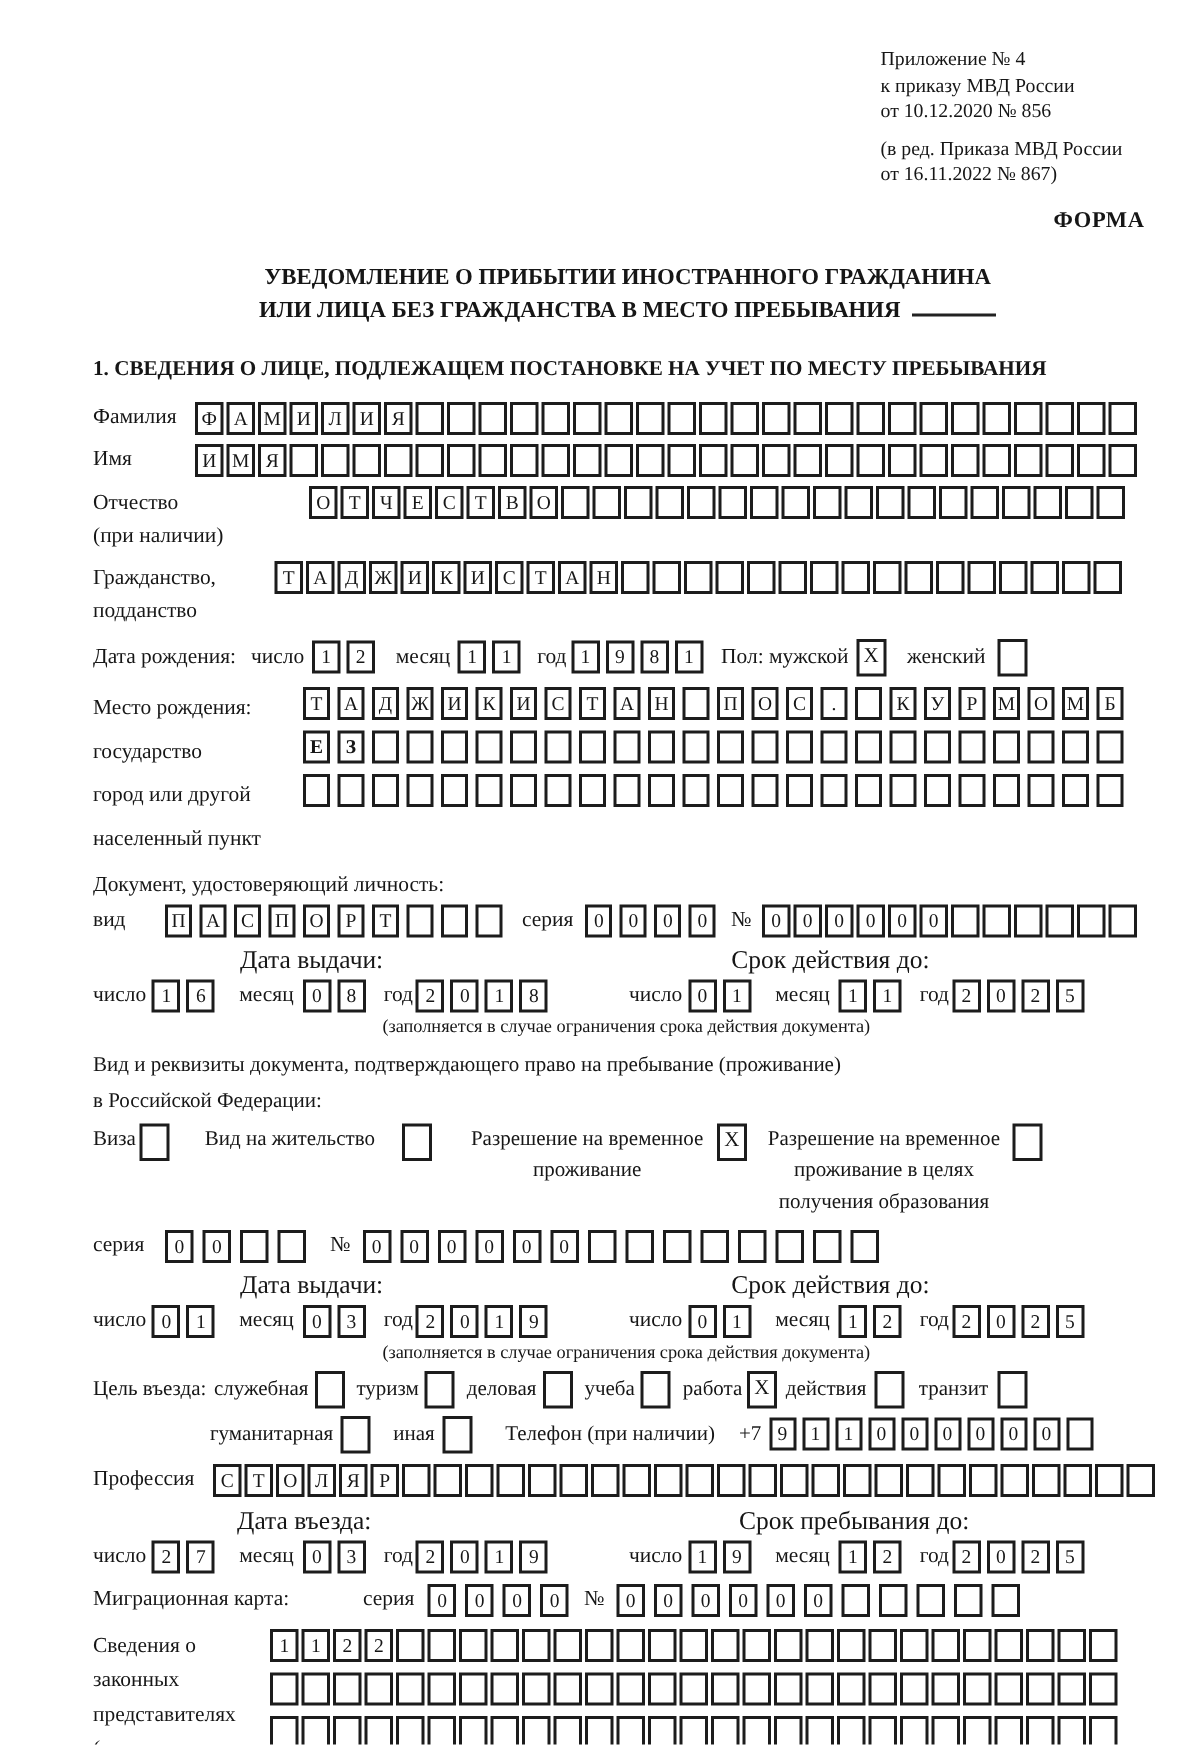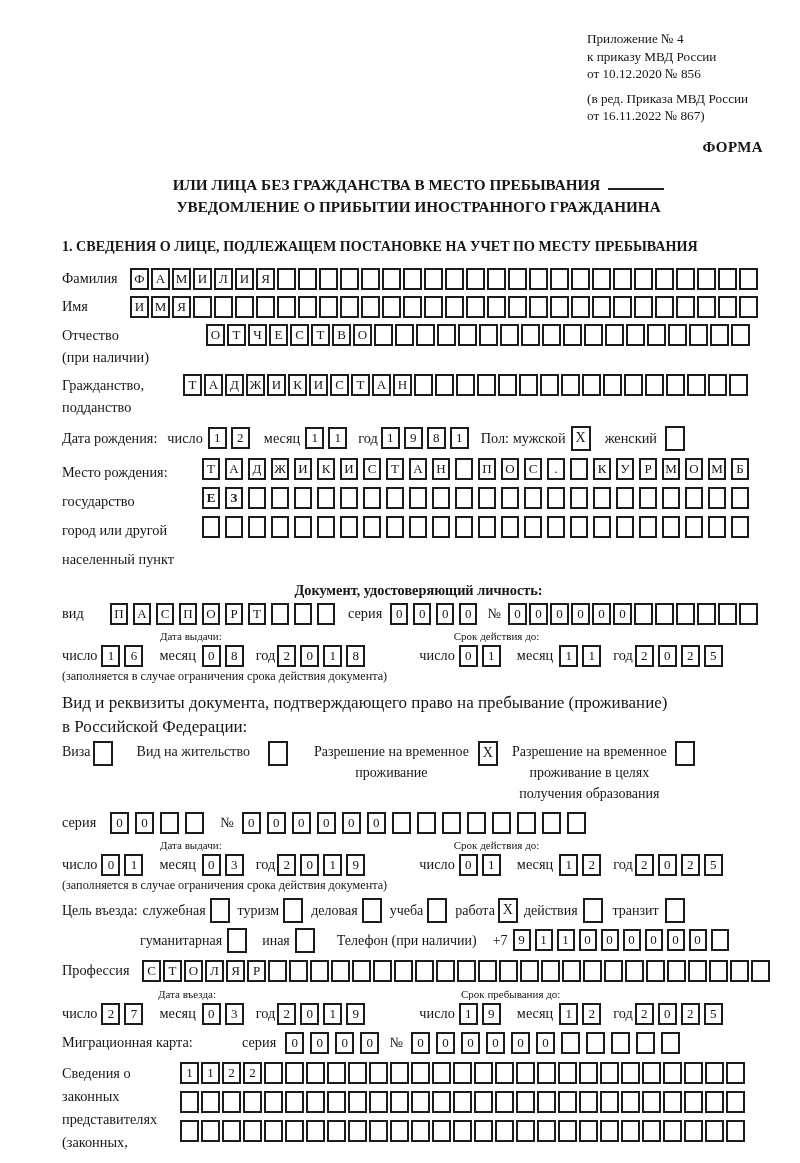--- a/index.html
+++ b/index.html
@@ -20,45 +20,45 @@
   .cell{box-sizing:border-box;display:inline-block;width:19px;height:22px;border:2px solid #1c1c1c;
         margin-right:2px;text-align:center;font-size:13px;line-height:17px;vertical-align:top;}
   .sp  .cell{width:18px;margin-right:5px;}
   .dt  .cell{width:19px;margin-right:4px;}
   .sp2 .cell{width:19px;margin-right:6px;}
   .ph  .cell{width:18px;margin-right:4px;}
   .one .cell{width:20px;height:25px;line-height:20px;font-size:14px;}
   .cellrows{flex:none;}
   .cellrows .cells{display:block;}
   .cellrows .cells + .cells{margin-top:7px;font-weight:bold;}
-  .dochead{margin-top:8px;text-align:center;font-weight:bold;font-size:14.3px;}
-  .hdrrow{display:flex;font-size:11px;margin-top:5px;}
-  .noter{font-size:12.2px;text-align:left;padding-right:2px;margin-top:2px;}
-  .intro{margin-top:7px;font-size:17px;line-height:24px;}
+  .dochead{margin-top:8px;text-align:left;font-weight:normal;font-size:14.3px;}
+  .hdrrow{display:flex;font-size:17px;margin-top:5px;}
+  .noter{font-size:12.2px;text-align:center;padding-right:2px;margin-top:2px;}
+  .intro{margin-top:7px;font-size:14px;line-height:24px;}
   .optblock{flex:none;text-align:center;font-size:14px;line-height:21px;}
   .sm{font-size:14px;}
 </style>
 </head>
 <body>
 
 <div class="page">
 
   <div class="annex">
     <div>Приложение № 4</div>
     <div>к приказу МВД России</div>
     <div>от 10.12.2020 № 856</div>
     <div class="gap">(в ред. Приказа МВД России</div>
     <div>от 16.11.2022 № 867)</div>
   </div>
 
   <div class="forma">ФОРМА</div>
 
   <div class="title">
+    <div>УВЕДОМЛЕНИЕ О ПРИБЫТИИ ИНОСТРАННОГО ГРАЖДАНИНА</div>
     <div><span>ИЛИ ЛИЦА БЕЗ ГРАЖДАНСТВА В МЕСТО ПРЕБЫВАНИЯ</span><span class="blank"></span></div>
-    <div>УВЕДОМЛЕНИЕ О ПРИБЫТИИ ИНОСТРАННОГО ГРАЖДАНИНА</div>
   </div>
 
   <div class="sec">1. СВЕДЕНИЯ О ЛИЦЕ, ПОДЛЕЖАЩЕМ ПОСТАНОВКЕ НА УЧЕТ ПО МЕСТУ ПРЕБЫВАНИЯ</div>
 
   <div class="frow" style="margin-top:13px">
     <span class="lbl" style="width:68px">Фамилия</span>
     <span class="cells"><span class="cell">Ф</span><span class="cell">А</span><span class="cell">М</span><span class="cell">И</span><span class="cell">Л</span><span class="cell">И</span><span class="cell">Я</span><span class="cell"></span><span class="cell"></span><span class="cell"></span><span class="cell"></span><span class="cell"></span><span class="cell"></span><span class="cell"></span><span class="cell"></span><span class="cell"></span><span class="cell"></span><span class="cell"></span><span class="cell"></span><span class="cell"></span><span class="cell"></span><span class="cell"></span><span class="cell"></span><span class="cell"></span><span class="cell"></span><span class="cell"></span><span class="cell"></span><span class="cell"></span><span class="cell"></span><span class="cell"></span></span>
   </div>
 
   <div class="frow">

